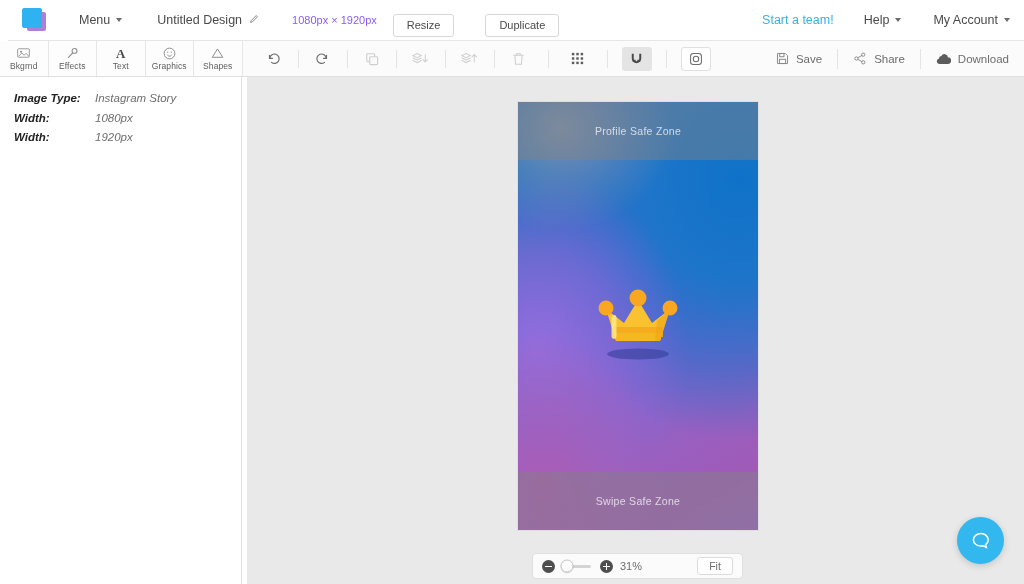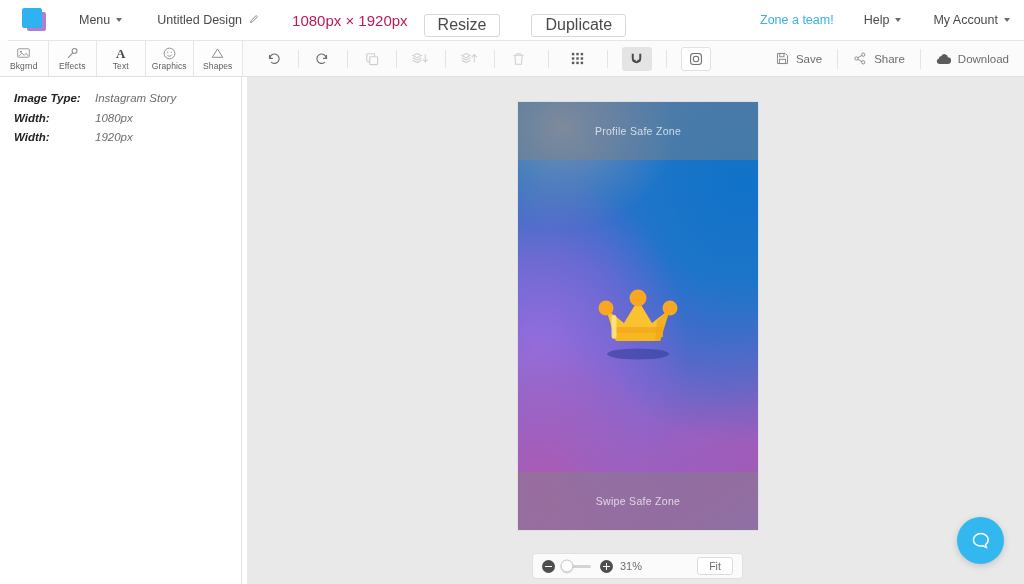--- a/index.html
+++ b/index.html
@@ -40,24 +40,24 @@
     font-size: 12.5px; color: #4a4a4a; white-space: nowrap;
     padding: 0 16px; cursor: pointer; height: 40px;
   }
   .tb-item.menu { padding: 0 18px; }
   .caret {
     display: inline-block; margin-left: 6px;
     width: 0; height: 0; border-left: 3.5px solid transparent;
     border-right: 3.5px solid transparent; border-top: 4px solid #6b6b6b;
   }
   .pencil { margin-left: 7px; font-size: 10.5px; color: #7a7a7a; transform: rotate(0deg); }
-  .dim-text { font-size: 15px; color: #be185d; padding: 10px 16px; display:flex; align-items:center; }
+  .dim-text { font-size: 11px; color: #8b5cf6; padding: 10px 16px; display:flex; align-items:center; }
   .pill-btn {
     height: 23px; padding: 0 13px; border: 1px solid #d8d8d8; border-radius: 3px;
-    background: #fff; font-size: 16px; color: #4a4a4a; cursor: pointer;
+    background: #fff; font-size: 11px; color: #4a4a4a; cursor: pointer;
     display: flex; align-items: center; justify-content: center;
     align-self: center; white-space: nowrap; margin-top: 10px;
   }
   .spacer { flex: 1; }
   .link-blue { color: #38b0e8; font-size: 12.5px; cursor: pointer; padding: 0 14px; display: flex; align-items: center; }
 
   
   .toolbar2 {
     position: absolute; top: 41px; left: 0;
     width: 1024px; height: 36px;
@@ -248,21 +248,21 @@
     </div>
 
     <div class="tb-div"></div>
 
     <div style="display:flex;align-items:center;padding:0 16px;">
       <div class="pill-btn">Duplicate</div>
     </div>
 
     <div class="spacer"></div>
 
-    <div class="link-blue">Zone a team!</div>
+    <div class="link-blue">Start a team!</div>
 
     <div class="tb-item">
       <span>Help</span>
       <span class="caret"></span>
     </div>
 
     <div class="tb-item" style="padding-right:22px;">
       <span>My Account</span>
       <span class="caret"></span>
     </div>

